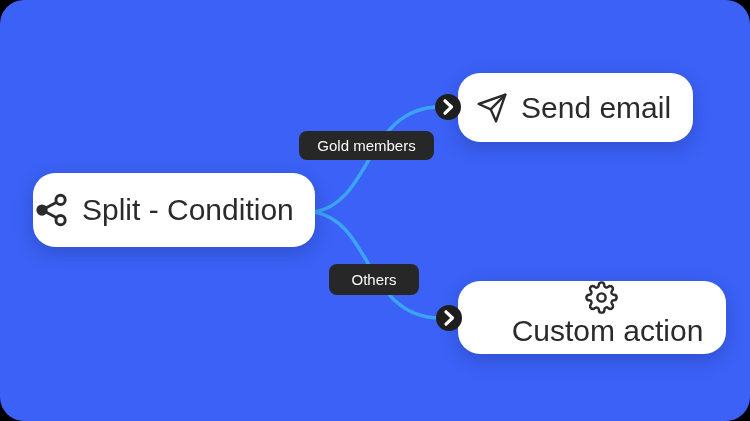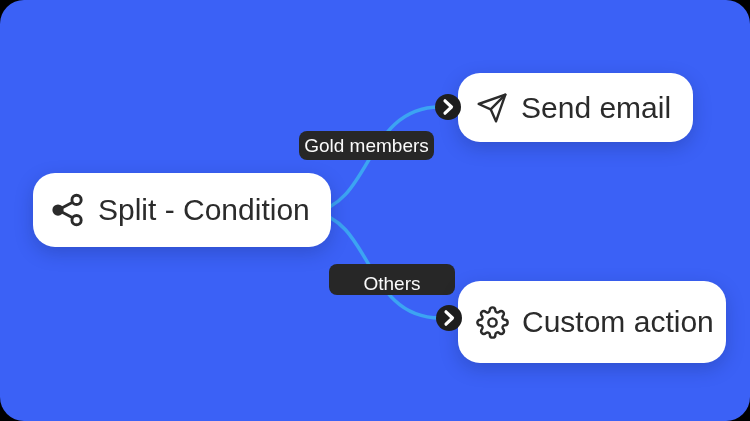--- a/index.html
+++ b/index.html
@@ -35,39 +35,39 @@
     font-size: 30px;
     white-space: nowrap;
     cursor: pointer;
   }
   .flow-node .node-icon {
     display: flex;
     align-items: center;
     justify-content: center;
     flex: 0 0 auto;
   }
-  .node-split   { left: 33px;  top: 173px; width: 282px; height: 74px; padding-left: 16px; }
+  .node-split   { left: 33px;  top: 173px; width: 282px; height: 74px; }
   .node-send    { left: 458px; top: 73px;  width: 217px; height: 69px; padding-left: 18px; }
-  .node-custom  { left: 458px; top: 281px; width: 250px; height: 82px; padding-left: 18px; }
+  .node-custom  { left: 458px; top: 281px; width: 250px; height: 73px; padding-left: 18px; flex-direction: column; }
   .node-label { margin-left: 13px; }
 
   .branch-pill {
     position: absolute;
     display: flex;
     align-items: center;
     justify-content: center;
     background: #272727;
     color: #FAFAFA;
-    font-size: 19px;
+    font-size: 15px;
     border-radius: 8px;
     white-space: nowrap;
     cursor: pointer;
   }
   .pill-gold   { left: 299px; top: 131px; width: 135px; height: 29px; }
-  .pill-others { left: 329px; top: 264px; width: 126px; height: 31px; align-items: flex-end; }
+  .pill-others { left: 329px; top: 264px; width: 90px; height: 31px; }
 
   .port {
     position: absolute;
     width: 26px;
     height: 26px;
     background: #1E1E1E;
     border-radius: 50%;
     display: flex;
     align-items: center;
     justify-content: center;

